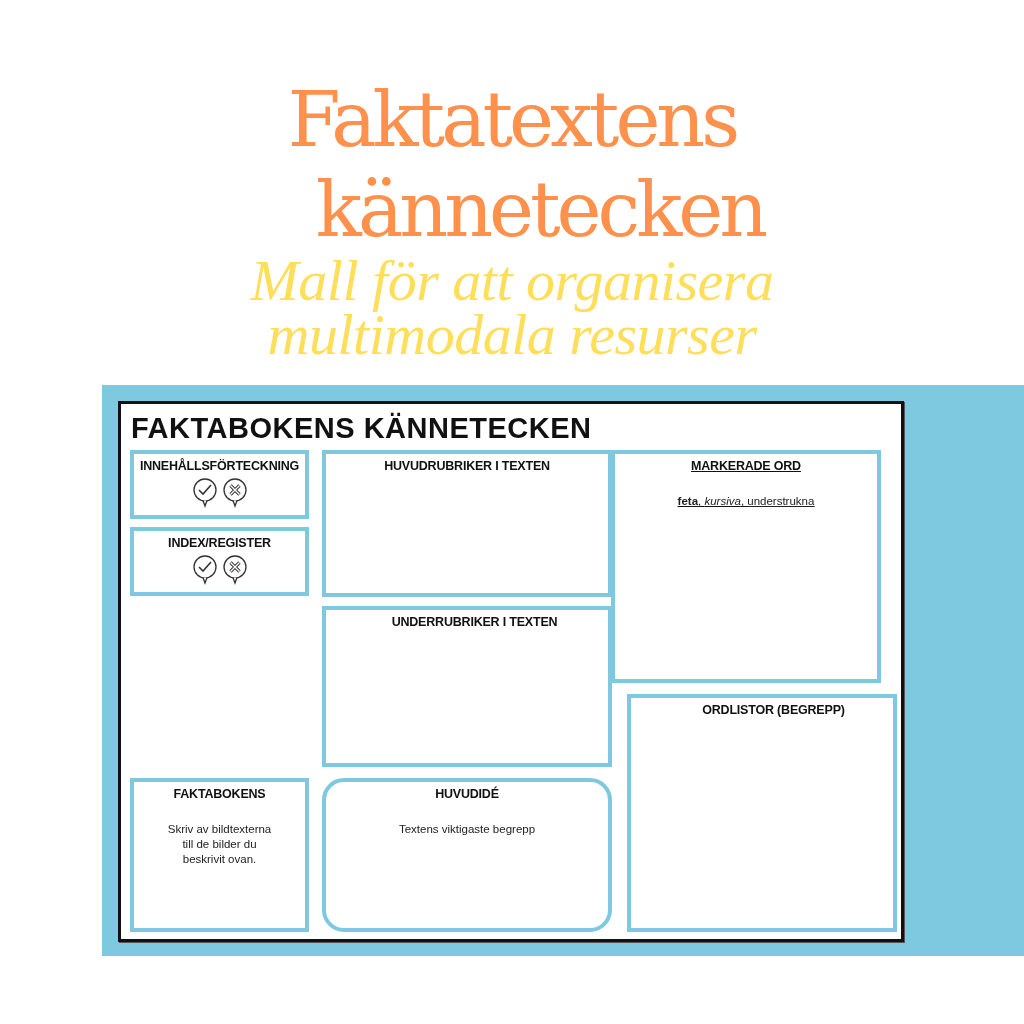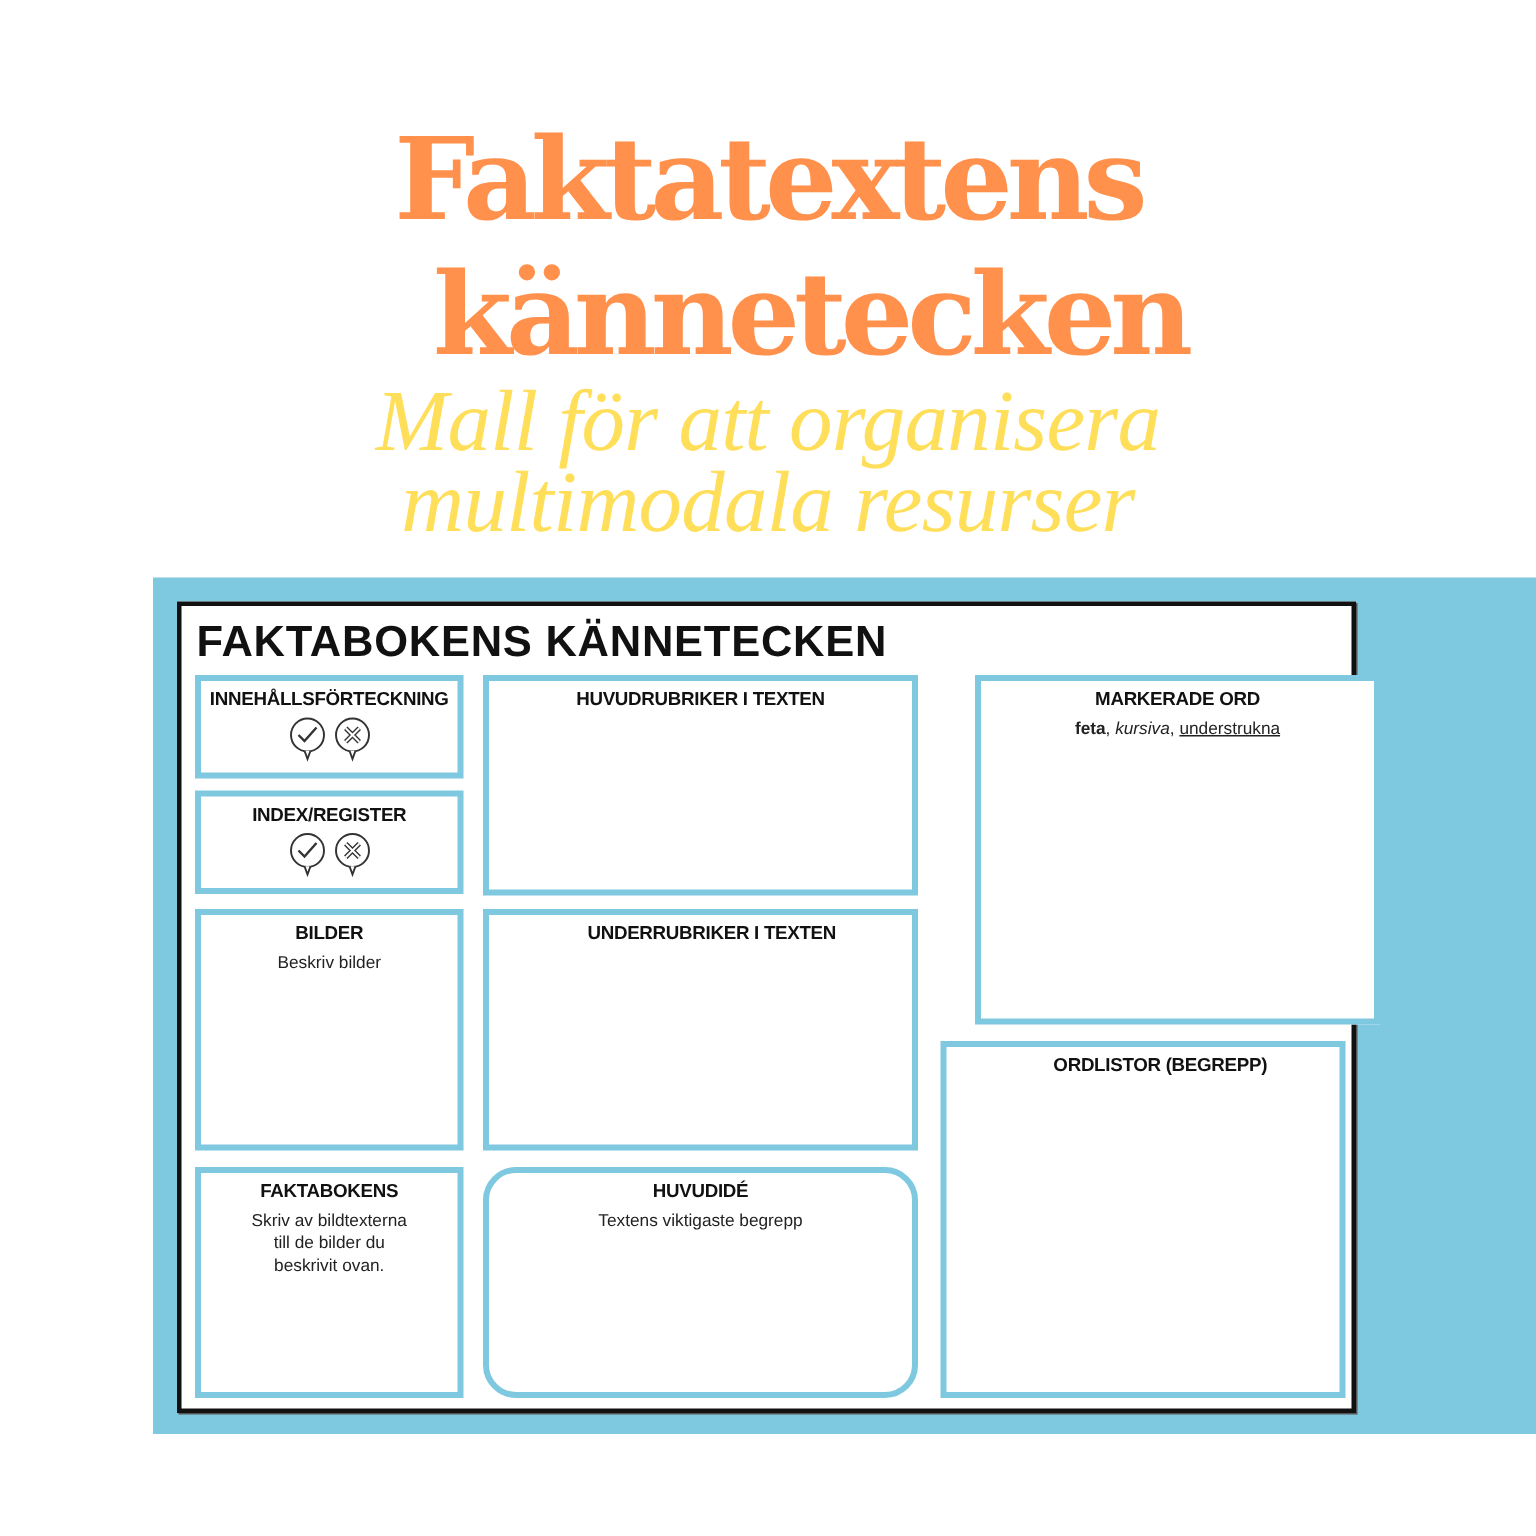--- a/index.html
+++ b/index.html
@@ -2,21 +2,21 @@
 <html><head>
   <meta charset="utf-8">
   <style>
     html, body { margin:0; padding:0; }
     body {
       width:1024px; height:1024px; background:#ffffff; position:relative; overflow:hidden;
       font-family:"Liberation Sans", sans-serif;
     }
     .headline {
       position:absolute; left:0; width:1024px; text-align:center;
-      font-family:"DejaVu Serif", serif; font-weight:bold; color:#ff914d;
+      font-family:"DejaVu Serif", serif; font-weight:normal; color:#ff914d;
       font-size:76px; letter-spacing:-4px; line-height:1;
     }
     .headline.l1 { top:82px; }
     .headline.l2 { top:172px;margin-left:28px; }
     .subline {
       position:absolute; left:0; width:1024px; text-align:center;
       font-family:"Liberation Serif", serif; font-style:italic; color:#ffde59;
       font-size:58px; line-height:1; letter-spacing:-0.5px;
     }
     .subline.l1 { top:252px; }
@@ -33,21 +33,21 @@
       position:absolute; left:10px; top:8px; font-size:29px; font-weight:bold; color:#111;
       letter-spacing:0.5px; white-space:nowrap;
     }
     .box {
       position:absolute; border:4px solid #7ec8e0; box-sizing:border-box; background:#fff;
       text-align:center; color:#111;
     }
     .box .label {
       display:block; font-weight:bold; font-size:12.5px; margin-top:5px; letter-spacing:-0.2px;
     }
-    .box .hint { display:block; font-size:11.5px; margin-top:6px; line-height:15px; color:#222; }
+    .box .hint { display:block; font-size:11.5px; margin-top:21px; line-height:15px; color:#222; }
     .icons { display:flex; justify-content:center; gap:4px; margin-top:5px; }
     .bubble { width:26px; height:30px; }
     .hint b { font-weight:bold; }
     .hint i { font-style:italic; }
     .hint u { text-decoration:underline; }
   </style>
 </head>
 <body>
 
 <div class="headline l1">Faktatextens</div>
@@ -86,44 +86,40 @@
         </svg>
         <svg class="bubble" viewBox="0 0 26 30">
           <circle cx="13" cy="12" r="11" fill="none" stroke="#333" stroke-width="1.3"></circle>
           <path d="M11 22.5 L13 28 L15 22.5" fill="#fff" stroke="#333" stroke-width="1.3"></path>
           <path d="M8.5 7.5 L17.5 16.5 M17.5 7.5 L8.5 16.5" fill="none" stroke="#333" stroke-width="3.2"></path>
           <path d="M8.5 7.5 L17.5 16.5 M17.5 7.5 L8.5 16.5" fill="none" stroke="#fff" stroke-width="1.4"></path>
         </svg>
       </div>
     </div>
 
-    <div class="box" style="left:9px; top:202px; width:179px; height:161px;">
-      <span class="label">BILDER</span>
-      <span class="hint">Beskriv bilder</span>
-    </div>
 
     <div class="box" style="left:9px; top:374px; width:179px; height:154px;">
       <span class="label">FAKTABOKENS</span>
       <span class="hint" style="padding:0 28px;">Skriv av bildtexterna till de bilder du beskrivit ovan.</span>
     </div>
 
     <div class="box" style="left:201px; top:46px; width:290px; height:147px;">
       <span class="label">HUVUDRUBRIKER I TEXTEN</span>
     </div>
 
     <div class="box" style="left:201px; top:202px; width:290px; height:161px;padding-left:15px;">
       <span class="label">UNDERRUBRIKER I TEXTEN</span>
     </div>
 
     <div class="box" style="left:201px; top:374px; width:290px; height:154px;border-radius:22px;">
       <span class="label">HUVUDIDÉ</span>
       <span class="hint">Textens viktigaste begrepp</span>
     </div>
 
-    <div class="box" style="left:529px; top:46px; width:270px; height:233px;">
+    <div class="box" style="left:490px; top:46px; width:270px; height:233px;text-decoration:underline;">
       <span class="label">MARKERADE ORD</span>
       <span class="hint">
         <b>feta</b><span>, </span><i>kursiva</i><span>, </span><u>understrukna</u>
       </span>
     </div>
 
     <div class="box" style="left:506px; top:290px; width:270px; height:238px;padding-left:23px;">
       <span class="label">ORDLISTOR (BEGREPP)</span>
     </div>
   </div>

